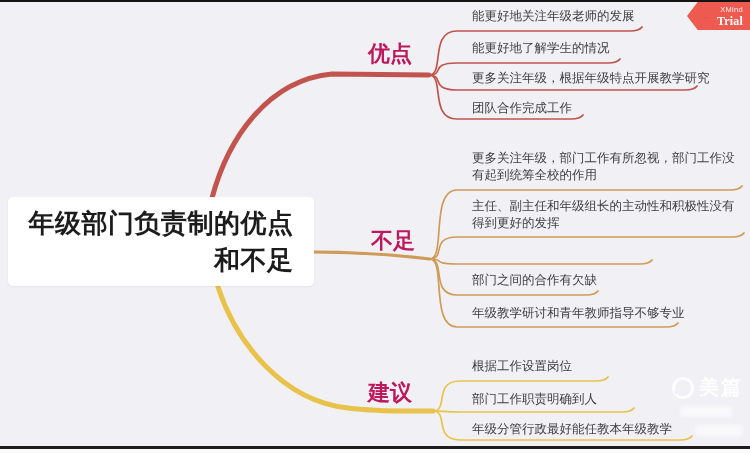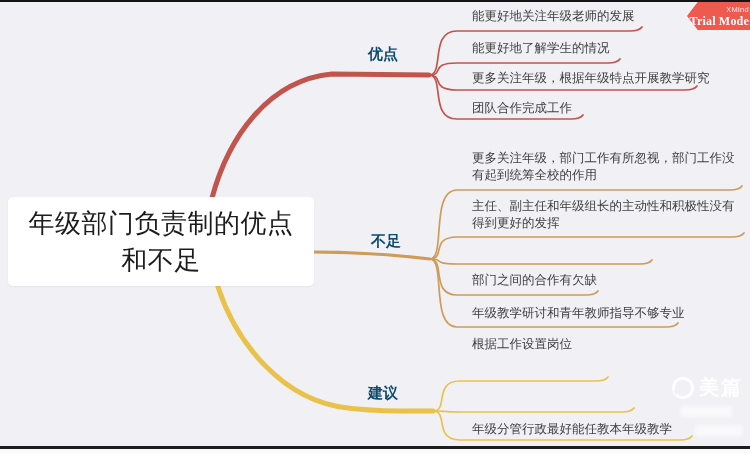--- a/index.html
+++ b/index.html
@@ -20,35 +20,35 @@
   .main-branch{stroke-width:5;}
   .main-branch.mid{stroke-width:3;}
   .sub-line{stroke-width:1.7;}
   .central-topic{
     position:absolute; left:8px; top:197px; width:306px; height:89px;
     background:#ffffff; border-radius:5px;
     display:flex; align-items:center; justify-content:center;
     box-shadow:0 1px 2px rgba(0,0,0,.05);
   }
   .central-topic .title{
-    font-size:26px; font-weight:400; color:var(--topic-text);
-    line-height:37px; text-align:center; white-space:pre-line; letter-spacing:.5px;
+    font-size:26px; font-weight:700; color:var(--topic-text);
+    line-height:37px; text-align:right; white-space:pre-line; letter-spacing:.5px;
   }
   .branch-label{
-    position:absolute; font-size:15px; font-weight:700; color:#0c4a6e; line-height:19px;
+    position:absolute; font-size:22px; font-weight:700; color:#be185d; line-height:19px;
   }
   .subtopic{
     position:absolute; left:472px; font-size:12.5px; color:var(--item-text);
     line-height:17px; white-space:pre-line;
   }
   .badge{
     position:absolute; right:0; top:2px; width:63px; height:28px;
     background:var(--badge);
     clip-path:polygon(17% 0,100% 0,100% 100%,17% 100%,0 50%);
-    text-align:right; padding-right:1px; box-sizing:border-box;
+    text-align:right; padding-right:7px; box-sizing:border-box;
   }
   .badge .l1{font-size:7.5px; color:rgba(255,255,255,.9); margin-top:3px; letter-spacing:.3px;}
   .badge .l2{font-size:12px; font-weight:700; color:#ffffff; letter-spacing:.2px;font-family:Liberation Serif, serif;}
   .watermark{position:absolute; left:672px; top:374px; display:flex; align-items:center; gap:5px;}
   .wm-ring{
     width:16px;height:16px;border:3px solid rgba(255,255,255,.9);border-radius:50%;
     position:relative;
   }
   .wm-ring::after{
     content:""; position:absolute; left:-2px; top:6px; width:18px; height:4px;
@@ -102,21 +102,22 @@
   <div class="subtopic" style="top:70px;">更多关注年级，根据年级特点开展教学研究</div>
   <div class="subtopic" style="top:100px;">团队合作完成工作</div>
 
   <div class="subtopic" style="top:150px;">更多关注年级，部门工作有所忽视，部门工作没
 有起到统筹全校的作用</div>
   <div class="subtopic" style="top:198px;">主任、副主任和年级组长的主动性和积极性没有
 得到更好的发挥</div>
   <div class="subtopic" style="top:273px;font-family:Liberation Mono, monospace;">部门之间的合作有欠缺</div>
   <div class="subtopic" style="top:305px;">年级教学研讨和青年教师指导不够专业</div>
 
-  <div class="subtopic" style="top:336px;">根据工作设置岗位</div>
+  <div class="subtopic" style="top:358px;">根据工作设置岗位</div>
+  <div class="subtopic" style="top:391px;">部门工作职责明确到人</div>
   <div class="subtopic" style="top:421px;">年级分管行政最好能任教本年级教学</div>
 
   <div class="badge">
     <div class="l1">XMind</div>
     <div class="l2">Trial Mode</div>
   </div>
 
   <div class="watermark">
     <div class="wm-ring"></div>
     <div class="wm-text">美篇</div>

